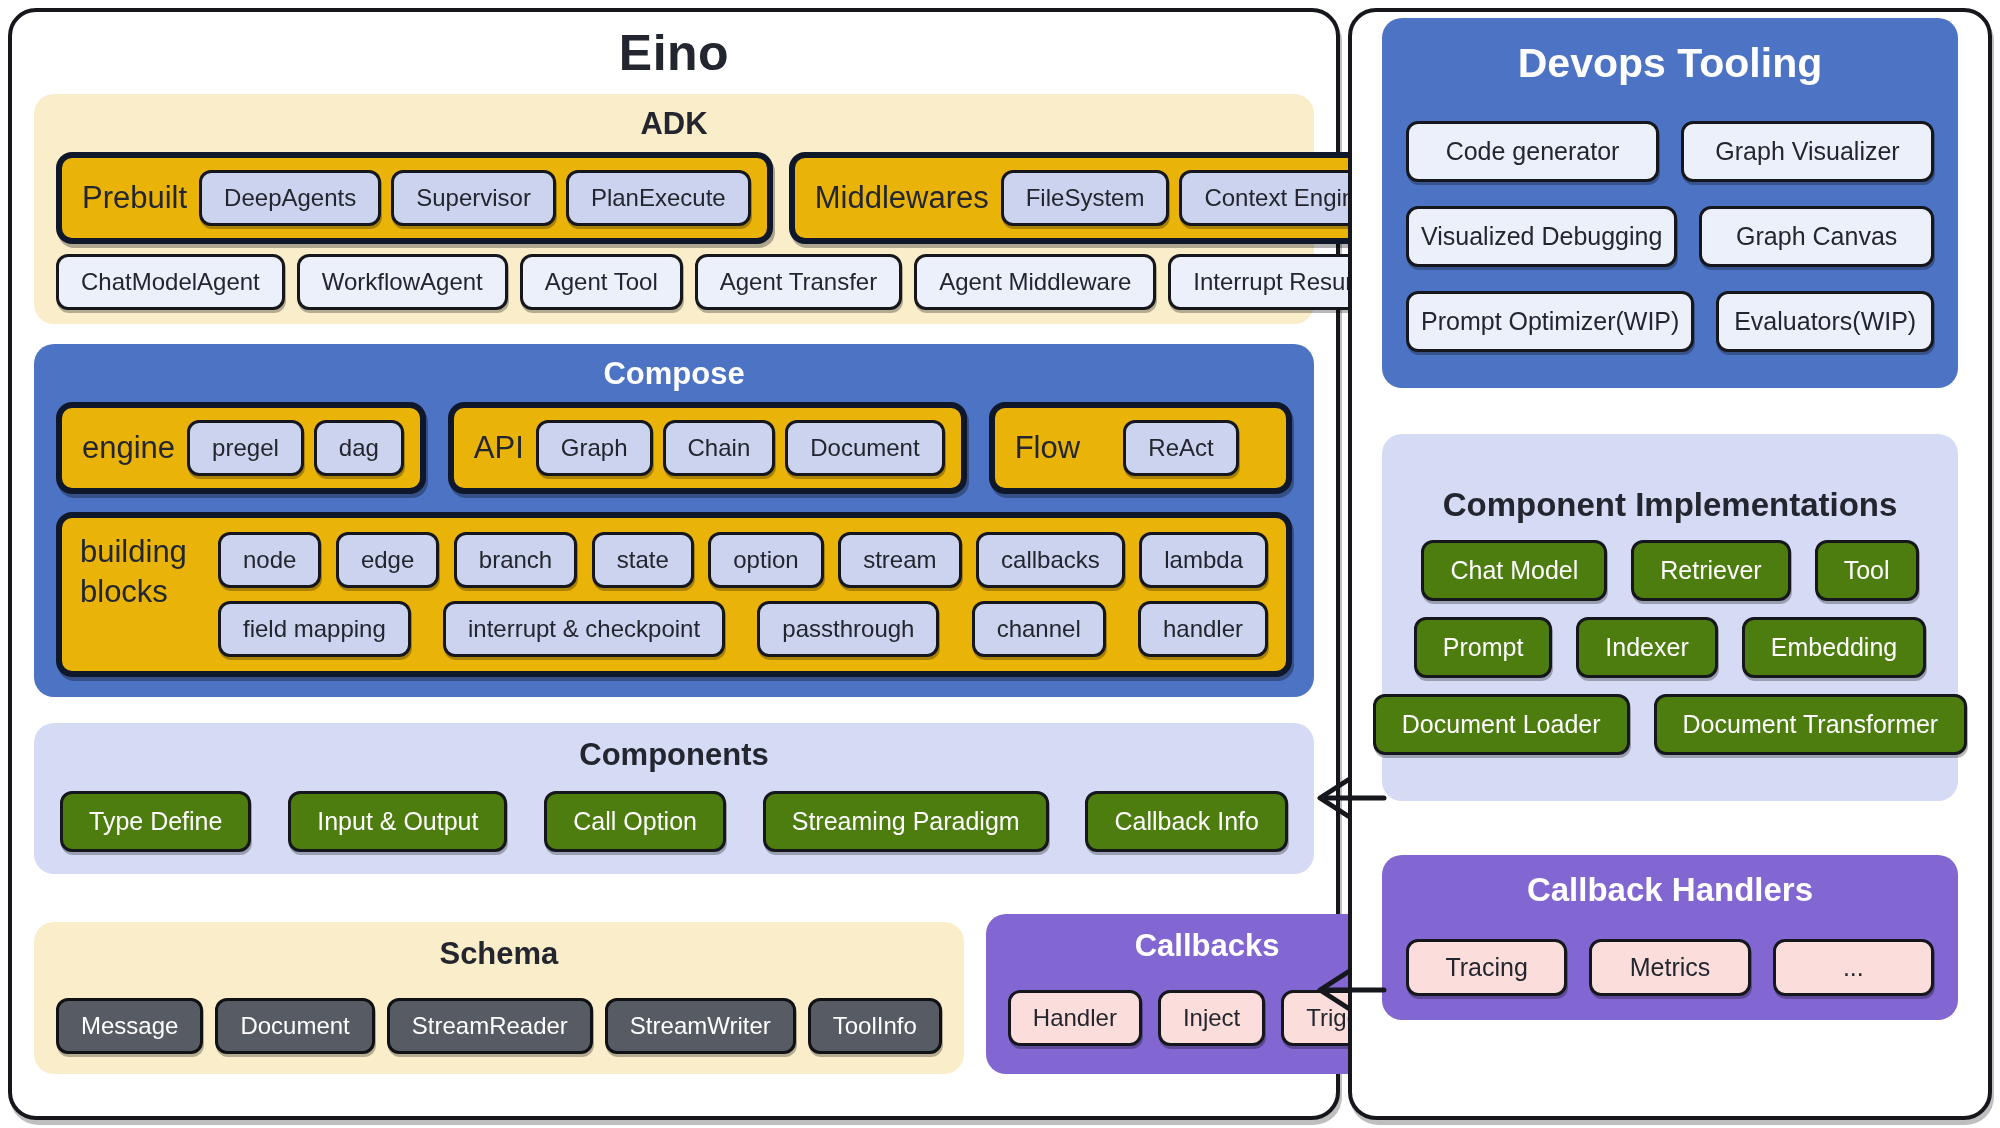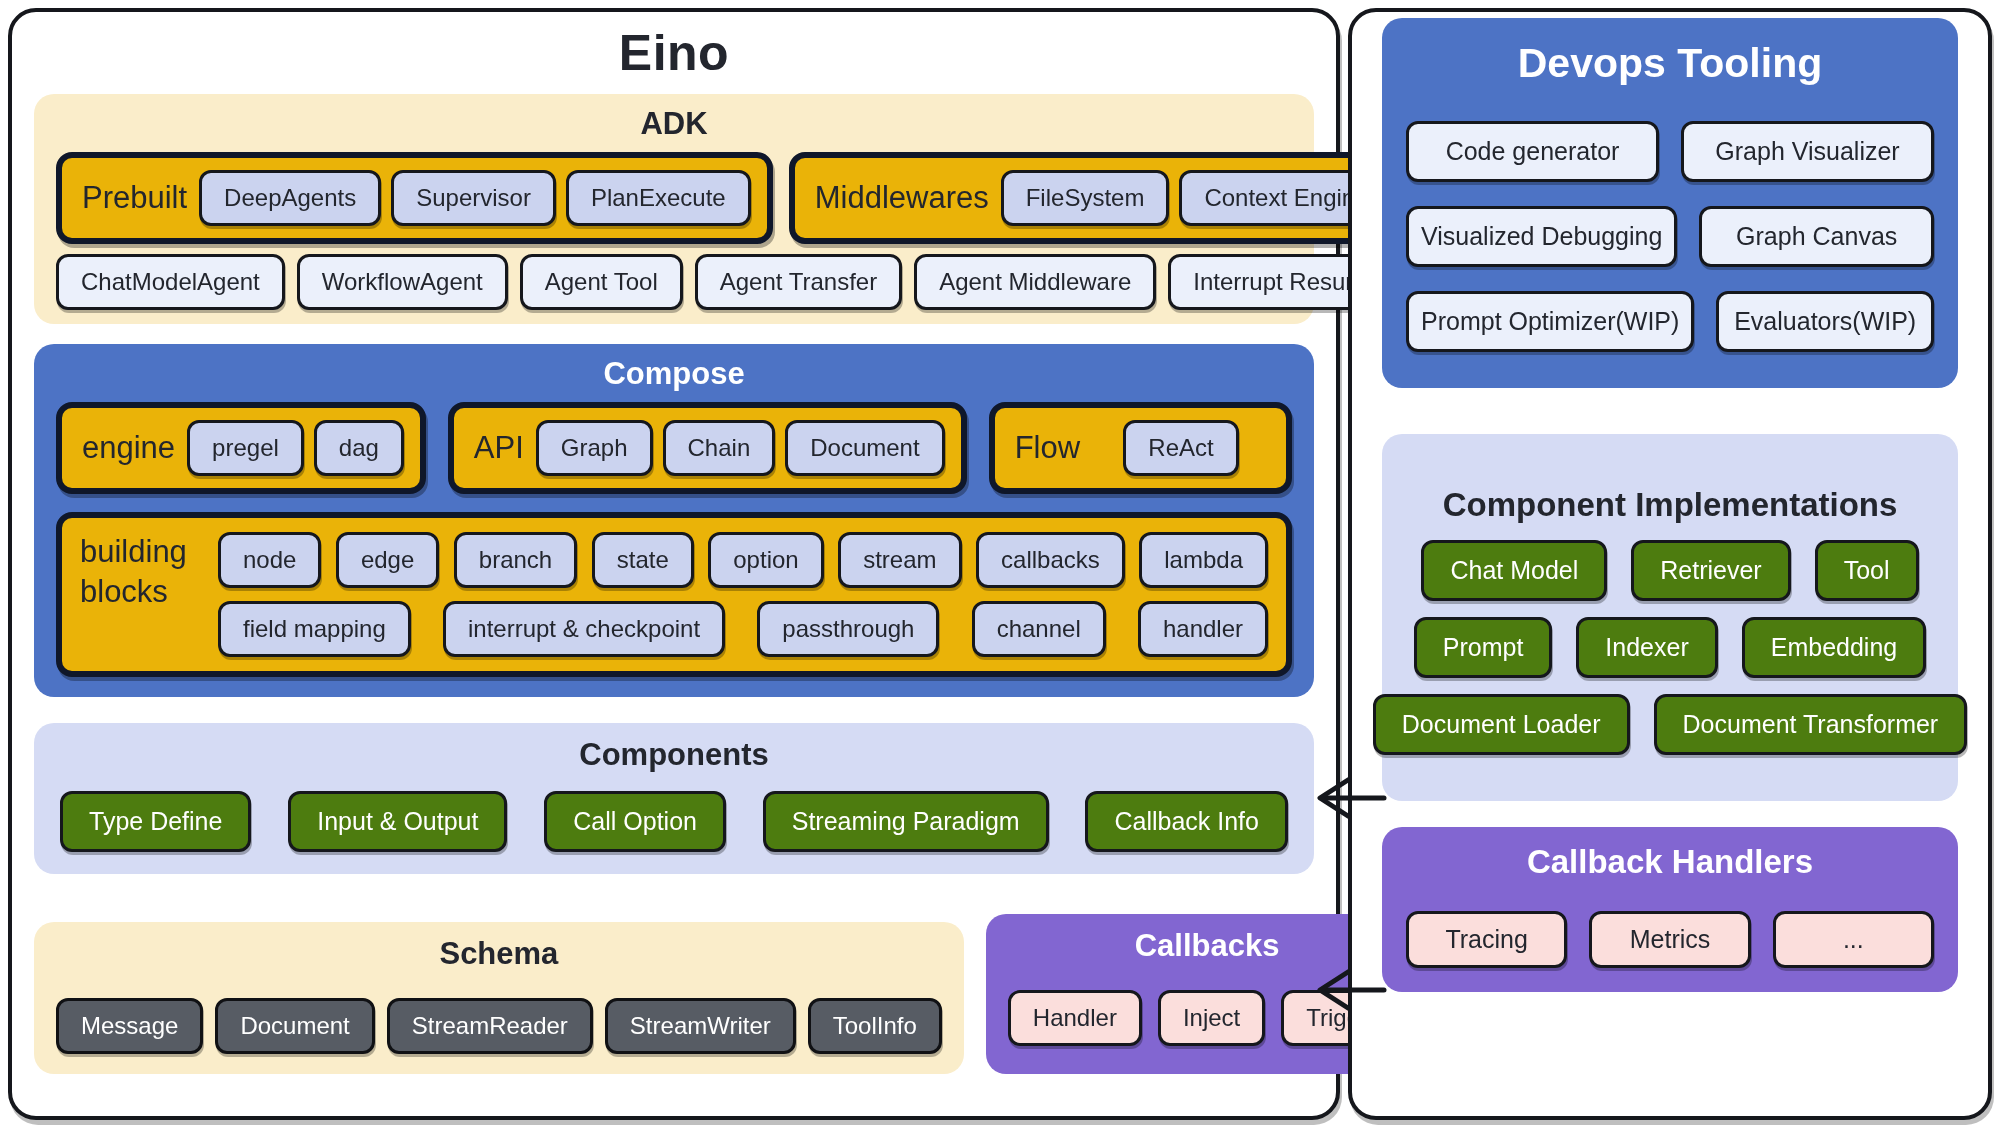--- a/index.html
+++ b/index.html
@@ -81,21 +81,21 @@
   .devops { background: #4D73C5; padding: 20px 24px 36px; }
   .devops .section-title { color: #ffffff; font-size: 41px; margin-bottom: 34px; }
   .devops-row { display: flex; gap: 22px; margin-top: 24px; }
   .devops-row .chip { flex: 1; font-size: 25px; padding: 13px 12px; }
 
   .impl { background: #D5DBF4; margin-top: 46px; padding: 50px 22px 46px; }
   .impl .section-title { font-size: 33px; margin-bottom: 8px; }
   .impl-row { display: flex; justify-content: center; gap: 24px; margin-top: 16px; }
   .impl-row .chip { font-size: 25px; padding: 13px 26px; }
 
-  .handlers { background: #8266D1; margin-top: 26px; padding: 14px 24px 24px; }
+  .handlers { background: #8266D1; margin-top: 54px; padding: 14px 24px 24px; }
   .handlers .section-title { color: #ffffff; font-size: 33px; margin-bottom: 30px; }
   .handlers-row { display: flex; gap: 22px; }
   .handlers-row .chip { flex: 1; font-size: 25px; }
 
   .arrows { position: absolute; left: 0; top: 0; width: 2000px; height: 1128px; pointer-events: none; }
 </style>
 </head>
 <body>
 
 <div class="canvas">

